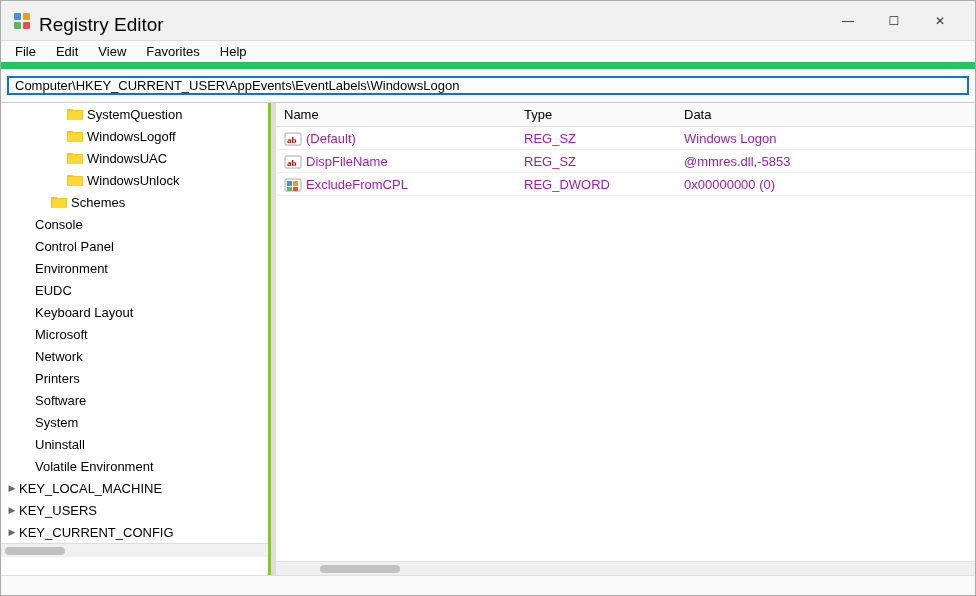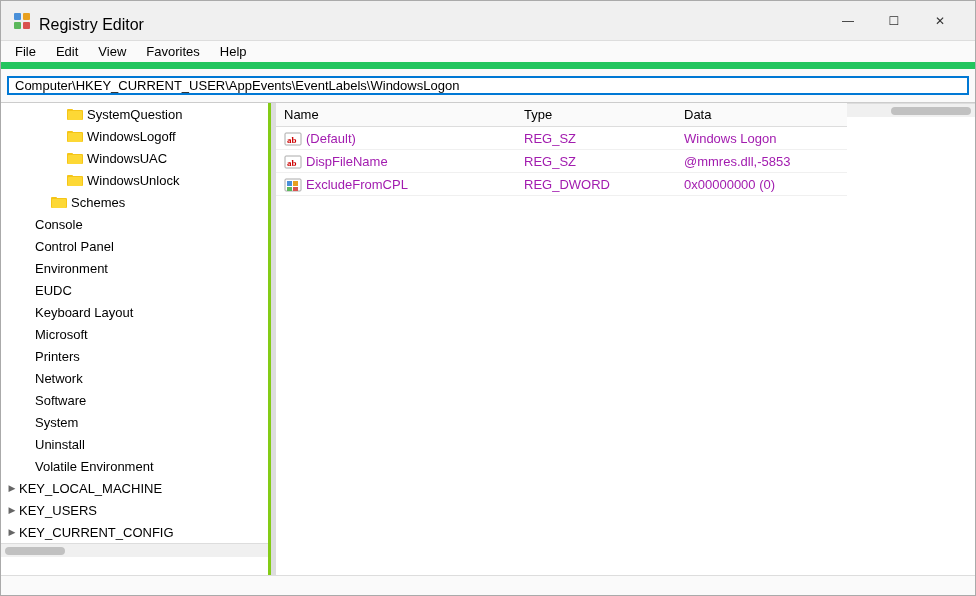--- a/index.html
+++ b/index.html
@@ -33,21 +33,21 @@
       width: 18px;
       height: 18px;
       margin-right: 8px;
       display: flex;
       align-items: center;
       justify-content: center;
     }
     .title-bar-icon svg { width: 18px; height: 18px; }
     .title-bar-text {
       flex: 1;
-      font-size: 16px;
+      font-size: 19px;
       color: #000;
       margin-top: 8px;
     }
     .window-controls {
       display: flex;
       gap: 0;
     }
     .win-btn {
       width: 46px;
       height: 32px;
@@ -150,21 +150,21 @@
       width: 5px;
       background: #ddd;
       cursor: col-resize;
       position: relative;
     }
     
     .right-panel {
       flex: 1;
       background: white;
       display: flex;
-      flex-direction: row;
+      flex-direction: column;
       overflow: hidden;
     }
     .registry-table {
       flex: 1;
       overflow-y: auto;
     }
     .reg-table {
       width: 100%;
       border-collapse: collapse;
     }
@@ -313,26 +313,26 @@
         <span>Keyboard Layout</span>
       </div>
 
       <div class="tree-item tree-indent-1">
         <span class="expand-arrow"></span>
         <span>Microsoft</span>
       </div>
 
       <div class="tree-item tree-indent-1">
         <span class="expand-arrow"></span>
+        <span>Network</span>
+      </div>
+
+      <div class="tree-item tree-indent-1">
+        <span class="expand-arrow"></span>
         <span>Printers</span>
-      </div>
-
-      <div class="tree-item tree-indent-1">
-        <span class="expand-arrow"></span>
-        <span>Network</span>
       </div>
 
       <div class="tree-item tree-indent-1">
         <span class="expand-arrow"></span>
         <span>Software</span>
       </div>
 
       <div class="tree-item tree-indent-1">
         <span class="expand-arrow"></span>
         <span>System</span>

